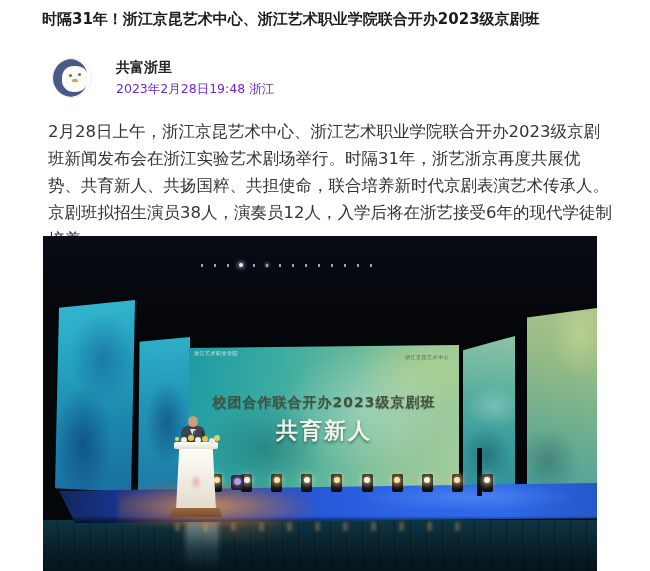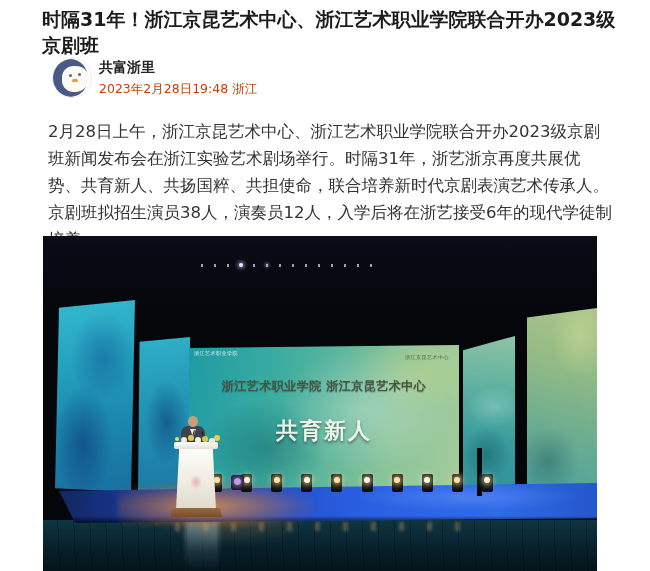--- a/index.html
+++ b/index.html
@@ -1,31 +1,31 @@
 <!DOCTYPE html>
 <html><head>
 <meta charset="utf-8">
 <style>
   html,body{margin:0;padding:0;background:#ffffff;}
   .page{position:relative;width:650px;height:571px;background:#ffffff;overflow:hidden;
         font-family:"DejaVu Sans","Liberation Sans",sans-serif;}
 
   
-  .title{position:absolute;left:42px;top:6px;width:578px;font-size:19px;font-weight:bold;
+  .title{position:absolute;left:42px;top:6px;width:578px;font-size:15px;font-weight:bold;
          color:#1c1c1c;line-height:26px;margin:0;}
-  .author-row{position:absolute;left:52px;top:58px;display:flex;gap:7px;align-items:flex-start;}
+  .author-row{position:absolute;left:52px;top:58px;display:flex;gap:24px;align-items:flex-start;}
   .avatar{position:relative;width:38px;height:38px;border-radius:50%;background:#fff;
           border:1px solid #ededed;overflow:hidden;flex:0 0 auto;}
   .avatar-hood{position:absolute;left:-1px;top:0;width:36px;height:38px;border-radius:50%;background:#4a5a85;}
   .avatar-face{position:absolute;right:2px;top:7px;width:27px;height:26px;border-radius:50% 55% 60% 50%;background:#fcfbf5;}
   .avatar-eye{position:absolute;width:3px;height:3px;border-radius:50%;background:#6a6a6a;}
   .eye-l{left:7px;top:8px;} .eye-r{left:16px;top:7px;}
   .avatar-beak{position:absolute;left:10px;top:13px;width:6px;height:3px;border-radius:2px;background:#e89a4f;}
   .author-name{font-size:14px;font-weight:600;color:#222;margin-top:1px;}
-  .author-meta{font-size:12.5px;color:#c2410c;margin-top:4px;}
+  .author-meta{font-size:12.5px;color:#6d28d9;margin-top:4px;}
   .body-text{position:absolute;left:42px;top:112px;width:564px;margin:6px;font-size:16.5px;
              color:#333;line-height:27px;}
 
   
   .photo{position:absolute;left:43px;top:236px;width:554px;height:335px;background:#04060a;overflow:hidden;}
   .ph-tint{position:absolute;left:0;top:0;width:100%;height:90px;
            background:linear-gradient(180deg,#0a0c16 0%,#04060a 100%);}
   .ceiling-lights{position:absolute;left:158px;top:28px;width:178px;height:3px;
       background:repeating-linear-gradient(90deg,rgba(195,195,235,.8) 0 2px,transparent 2px 13px);}
   .ceiling-lights::before{content:'';position:absolute;left:38px;top:-1px;width:4px;height:4px;border-radius:50%;
@@ -159,21 +159,21 @@
   <div class="photo">
     <div class="ph-tint"></div>
     <div class="ceiling-lights"></div>
 
     <div class="panel panel-l1"></div>
     <div class="panel panel-l2"></div>
 
     <div class="panel panel-main">
       <span class="scr-logo-left">浙江艺术职业学院</span>
       <span class="scr-logo-right">浙江京昆艺术中心</span>
-      <div class="scr-line scr-line1">浙江艺术职业学院  浙江京昆艺术中心</div>
+      <div class="scr-line scr-line2">校团合作联合开办2023级京剧班</div>
       <div class="scr-line scr-line3">共育新人</div>
     </div>
 
     <div class="panel panel-r1"></div>
     <div class="panel panel-r2"></div>
 
     <div class="floor"></div>
     <div class="refl-podium"></div>
     <div class="refl-warm"></div>
     <div class="refl-lamps"></div>

